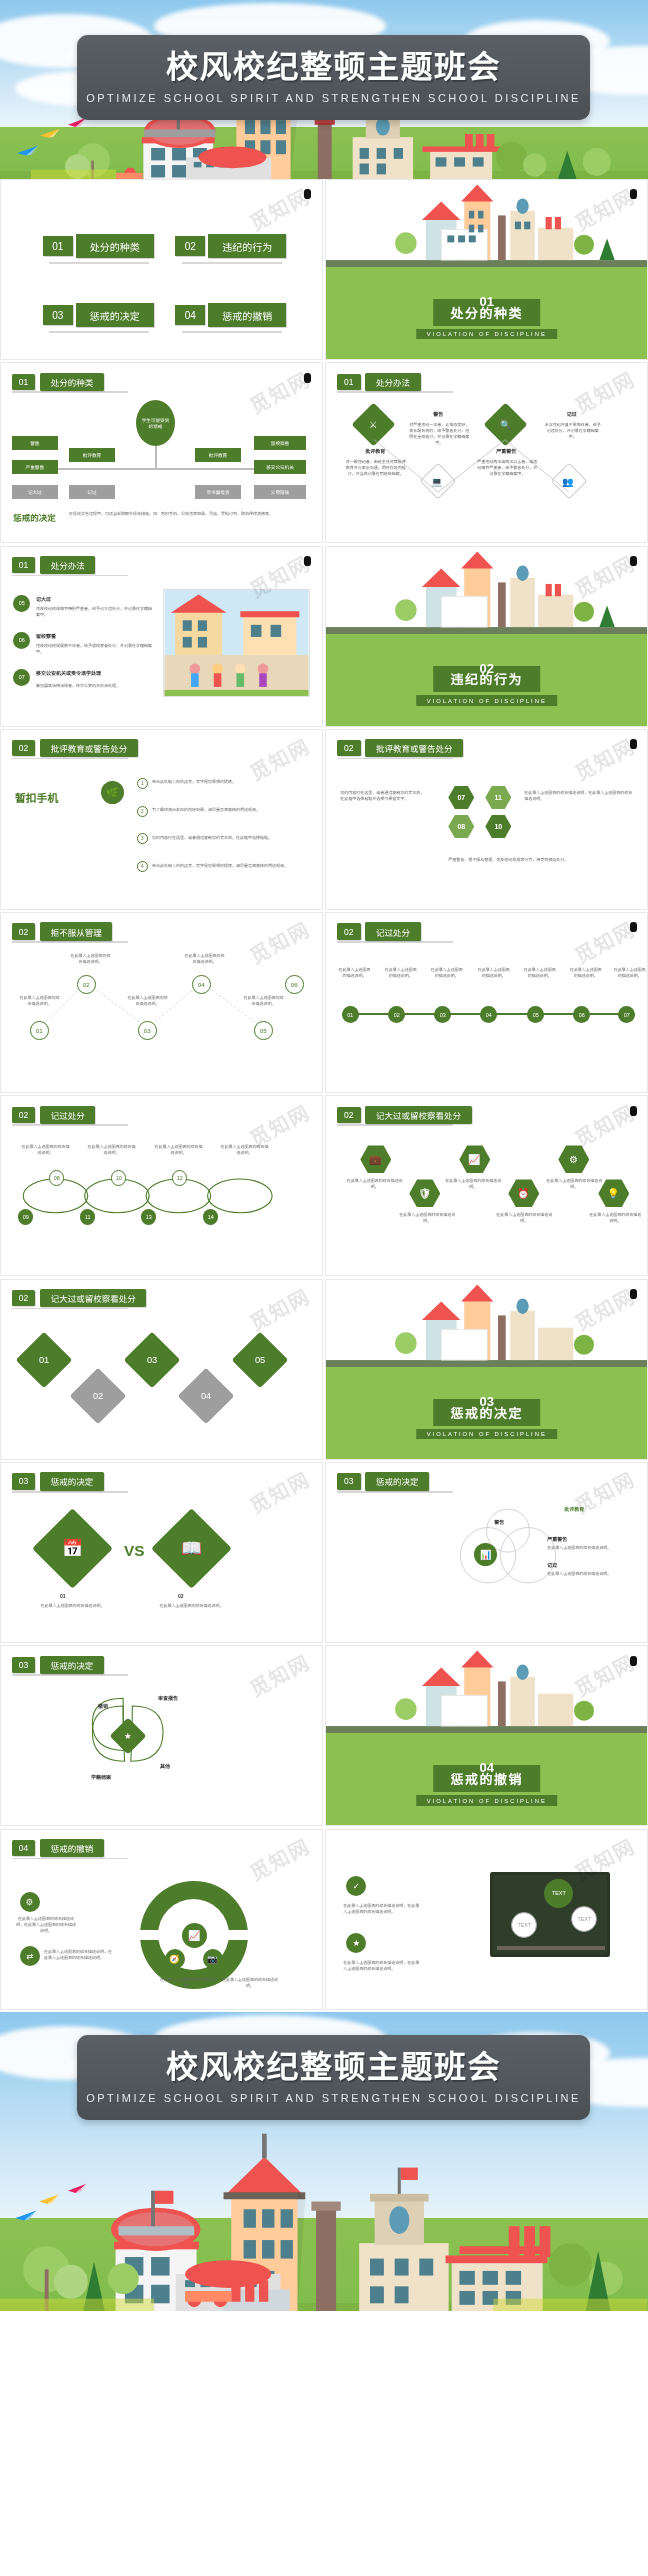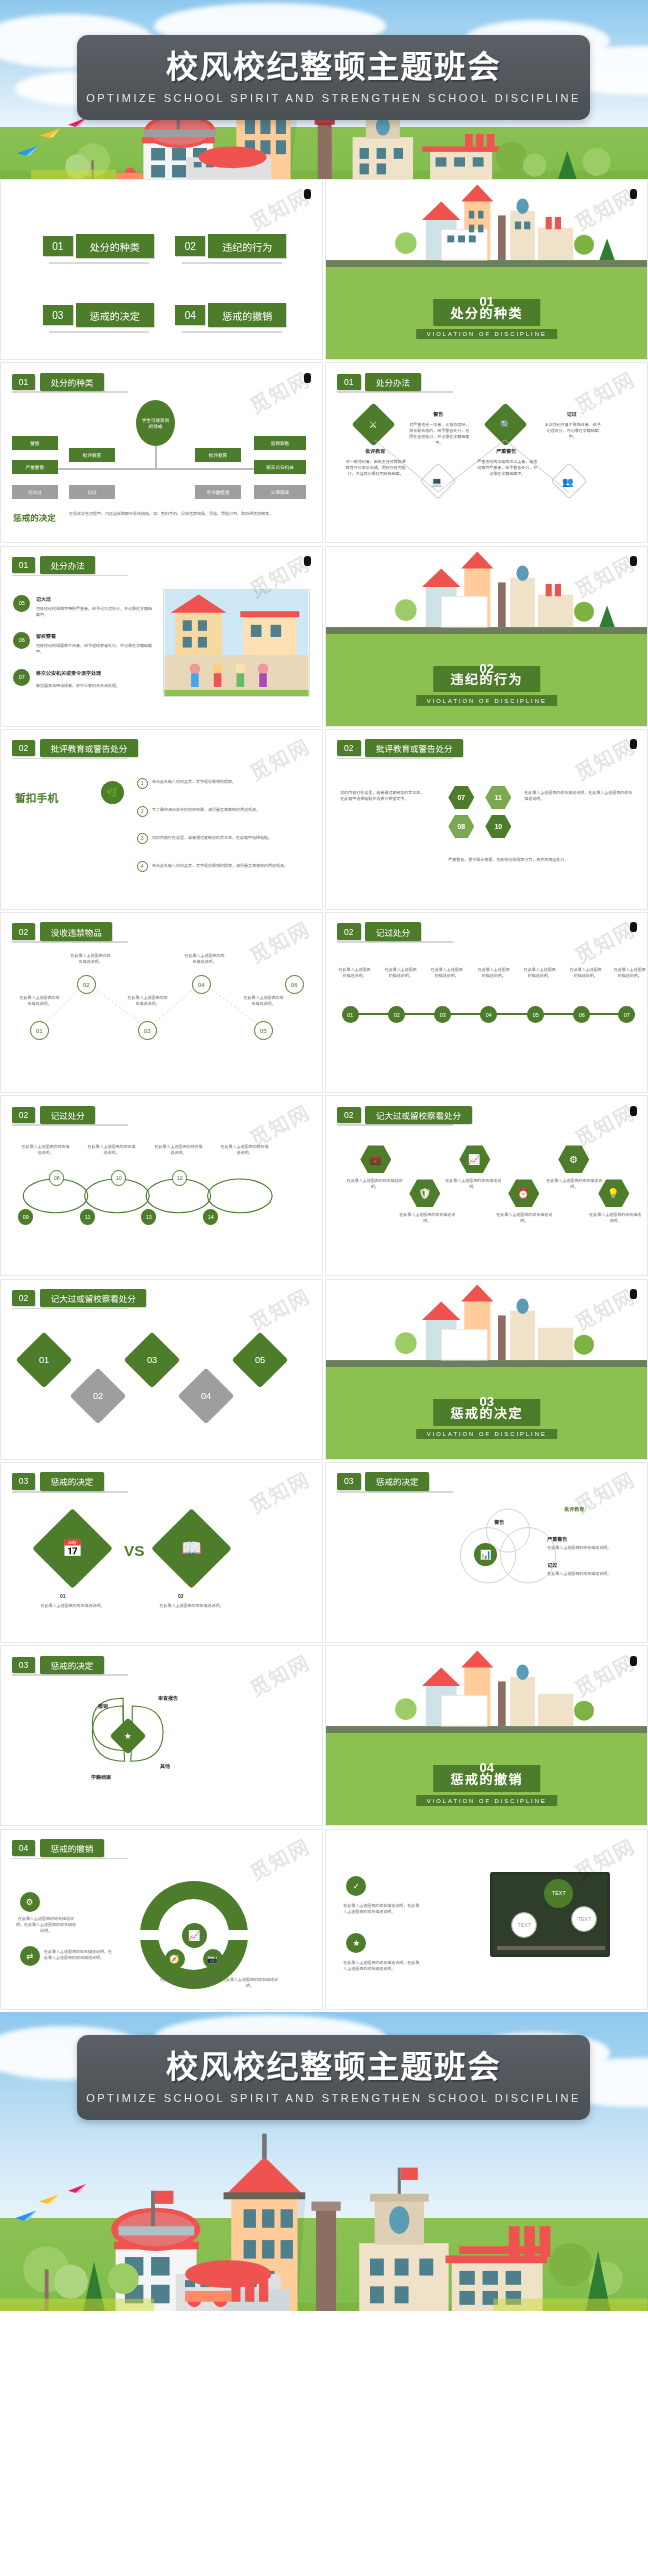--- a/index.html
+++ b/index.html
@@ -507,21 +507,21 @@
       <div class="hex lt" style="left:159px;top:56px">11</div>
       <div class="hex lt" style="left:122px;top:85px">08</div>
       <div class="hex" style="left:159px;top:85px">10</div>
       <div class="txt" style="left:198px;top:60px;width:108px">在此录入上述图表的综合描述说明，在此录入上述图表的综合描述说明。</div>
       <div class="txt" style="left:122px;top:127px;width:185px">严重警告、拒不服从管理、违反校纪校规等行为，将受到相应处分。</div>
     </div>
 
     <div class="slide">
       <div class="s-head">
         <span class="s-num">02</span>
-        <span class="s-ttl">没收违禁物品</span>
+        <span class="s-ttl">拒不服从管理</span>
       </div>
       <div class="s-rule"></div>
       <div class="wm">觅知网</div>
 
       <svg style="position:absolute;left:0;top:0;width:100%;height:100%" viewBox="0 0 416 233" width="321" height="180">
         <polyline points="50,150 110,90 190,150 260,90 340,150" fill="none" stroke="#cfcfcf" stroke-width="1" stroke-dasharray="3 3"></polyline>
       </svg>
       <div class="circ outline" style="left:29px;top:108px;width:18.5px;height:18.5px;font-size:6.2px">01</div>
       <div class="circ outline" style="left:76px;top:62px;width:18.5px;height:18.5px;font-size:6.2px">02</div>
       <div class="circ outline" style="left:137px;top:108px;width:18.5px;height:18.5px;font-size:6.2px">03</div>

